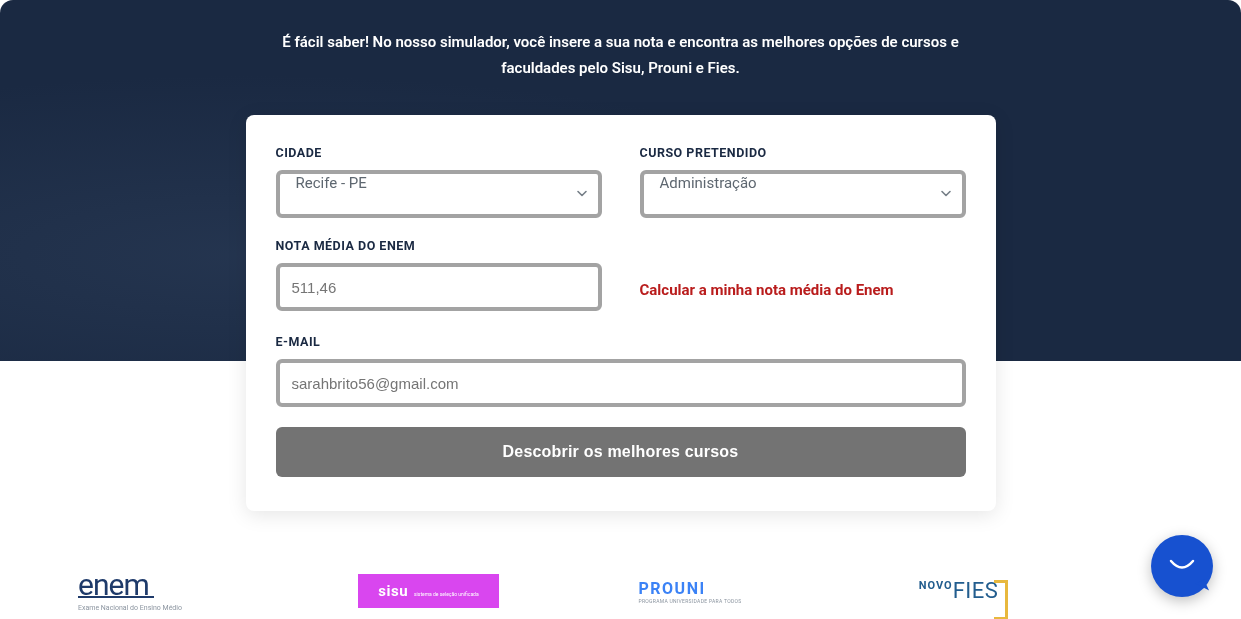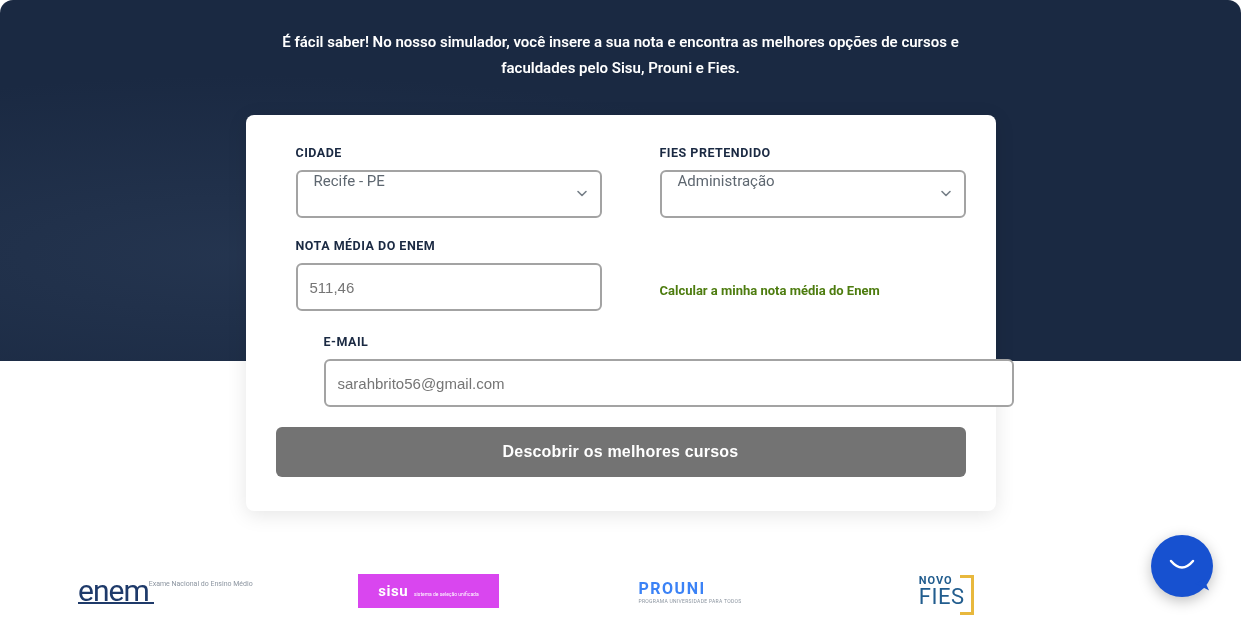--- a/index.html
+++ b/index.html
@@ -51,65 +51,63 @@
       position: relative;
       z-index: 2;
     }
     .form-row {
       display: flex;
       gap: 38px;
       margin-bottom: 20px;
     }
     .form-group {
       flex: 1;
-      margin-left: 20px;
     }
     .form-group-full {
       width: 100%;
       margin-bottom: 20px;
-      margin-left: 48px;
     }
     .label {
       display: block;
       font-size: 12.5px;
       font-weight: 700;
       letter-spacing: 0.5px;
       color: #1a2942;
       margin-bottom: 10px;
     }
     .select-wrap {
       position: relative;
       width: 100%;
     }
     .select, .input {
       width: 100%;
       height: 48px;
-      border: 2px solid #a3a3a3;
+      border: 4px solid #a3a3a3;
       border-radius: 6px;
       padding: 0 16px;
       font-size: 15px;
       color: #5e6770;
       background: #fff;
       appearance: none;
     }
     .input {
       color: #5e6770;
       padding-left: 12px;
     }
     .chevron {
       position: absolute;
       right: 14px;
       top: 50%;
       transform: translateY(-50%);
       pointer-events: none;
       color: #757e87;
     }
     .calc-link {
-      color: #4d7c0f;
-      font-size: 13px;
+      color: #b91c1c;
+      font-size: 15px;
       font-weight: 700;
       display: flex;
       align-items: center;
       height: 48px;
       margin-top: 28px;
       cursor: pointer;
     }
     .submit-btn {
       width: 100%;
       height: 50px;
@@ -141,21 +139,21 @@
       padding: 0 18px;
     }
     .program-logo {
       height: 60px;
       display: flex;
       align-items: center;
       margin-bottom: 24px;
     }
     .logo-enem {
       display: flex;
-      flex-direction: row;
+      flex-direction: column;
     }
     .logo-enem-main {
       font-size: 30px;
       font-weight: 400;
       color: #1e3a6a;
       letter-spacing: -1px;
       position: relative;
       line-height: 1;
     }
     .logo-enem-main::after {
@@ -201,21 +199,21 @@
       color: #3b82f6;
       letter-spacing: 1.5px;
     }
     .logo-prouni-sub {
       font-size: 5px;
       color: #8c95a0;
       letter-spacing: 0.3px;
     }
     .logo-fies {
       display: flex;
-      flex-direction: column;
+      flex-direction: row;
       position: relative;
     }
     .logo-fies-novo {
       font-size: 11px;
       font-weight: 700;
       color: #225d8e;
       letter-spacing: 1px;
       line-height: 1;
     }
     .logo-fies-main {
@@ -281,21 +279,21 @@
           <div class="select-wrap">
             <div class="select">Recife - PE</div>
             <span class="chevron">
               <svg width="12" height="12" viewBox="0 0 12 12">
                   <path d="M2 4 L6 8 L10 4" stroke="currentColor" stroke-width="1.6" fill="none" stroke-linecap="round" stroke-linejoin="round"></path>
                 </svg>
             </span>
           </div>
         </div>
         <div class="form-group">
-          <label class="label">FIES PRETENDIDO</label>
+          <label class="label">CURSO PRETENDIDO</label>
           <div class="select-wrap">
             <div class="select">Administração</div>
             <span class="chevron">
               <svg width="12" height="12" viewBox="0 0 12 12">
                   <path d="M2 4 L6 8 L10 4" stroke="currentColor" stroke-width="1.6" fill="none" stroke-linecap="round" stroke-linejoin="round"></path>
                 </svg>
             </span>
           </div>
         </div>
       </div>

